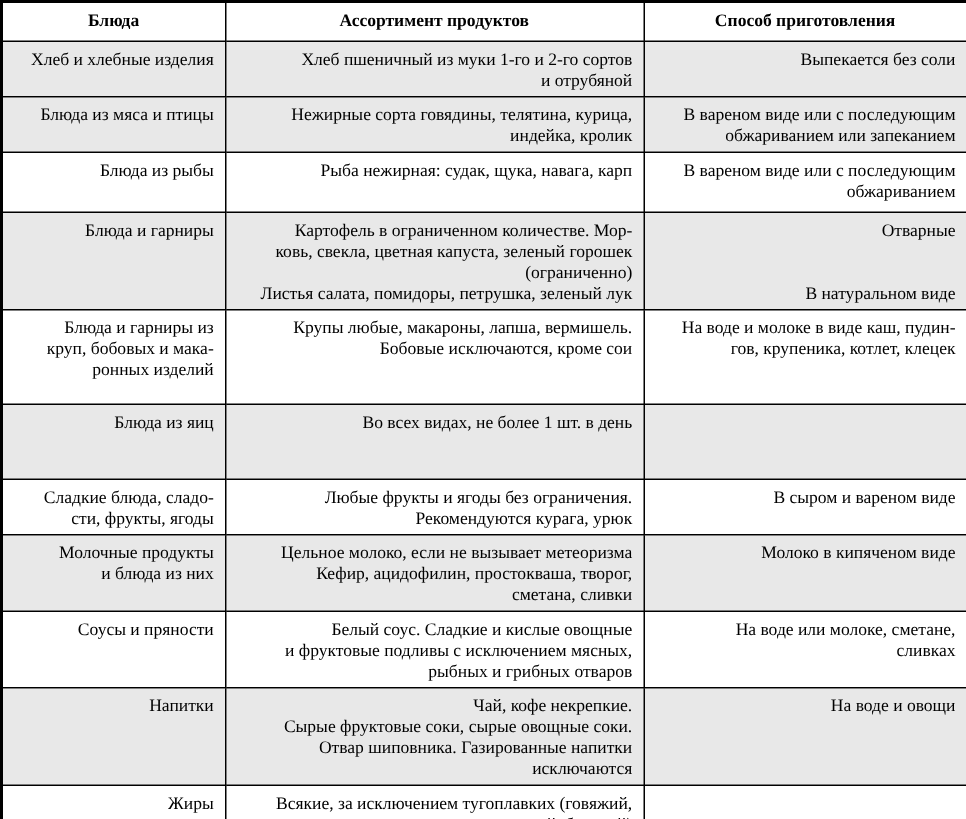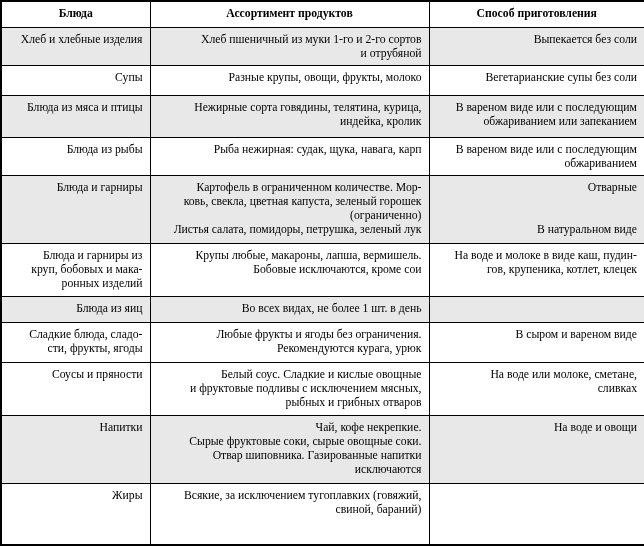--- a/index.html
+++ b/index.html
@@ -73,25 +73,20 @@
       <th>Способ приготовления</th>
     </tr>
   </thead>
   <tbody>
       <tr class="shaded">
         <td>Хлеб и хлебные изделия</td>
         <td>Хлеб пшеничный из муки 1-го и 2-го сортов
 и отрубяной</td>
         <td>Выпекается без соли</td>
       </tr>
-      <tr>
-        <td>Супы</td>
-        <td>Разные крупы, овощи, фрукты, молоко</td>
-        <td>Вегетарианские супы без соли</td>
-      </tr>
       <tr class="shaded">
         <td>Блюда из мяса и птицы</td>
         <td>Нежирные сорта говядины, телятина, курица,
 индейка, кролик</td>
         <td>В вареном виде или с последующим
 обжариванием или запеканием</td>
       </tr>
       <tr>
         <td>Блюда из рыбы</td>
         <td>Рыба нежирная: судак, щука, навага, карп</td>
@@ -123,20 +118,28 @@
         <td>Во всех видах, не более 1 шт. в день</td>
         <td></td>
       </tr>
       <tr>
         <td>Сладкие блюда, сладо-
 сти, фрукты, ягоды</td>
         <td>Любые фрукты и ягоды без ограничения.
 Рекомендуются курага, урюк</td>
         <td>В сыром и вареном виде</td>
       </tr>
+      <tr class="shaded">
+        <td>Молочные продукты
+и блюда из них</td>
+        <td>Цельное молоко, если не вызывает метеоризма
+Кефир, ацидофилин, простокваша, творог,
+сметана, сливки</td>
+        <td>Молоко в кипяченом виде</td>
+      </tr>
       <tr>
         <td>Соусы и пряности</td>
         <td>Белый соус. Сладкие и кислые овощные
 и фруктовые подливы с исключением мясных,
 рыбных и грибных отваров</td>
         <td>На воде или молоке, сметане,
 сливках</td>
       </tr>
       <tr class="shaded">
         <td>Напитки</td>

